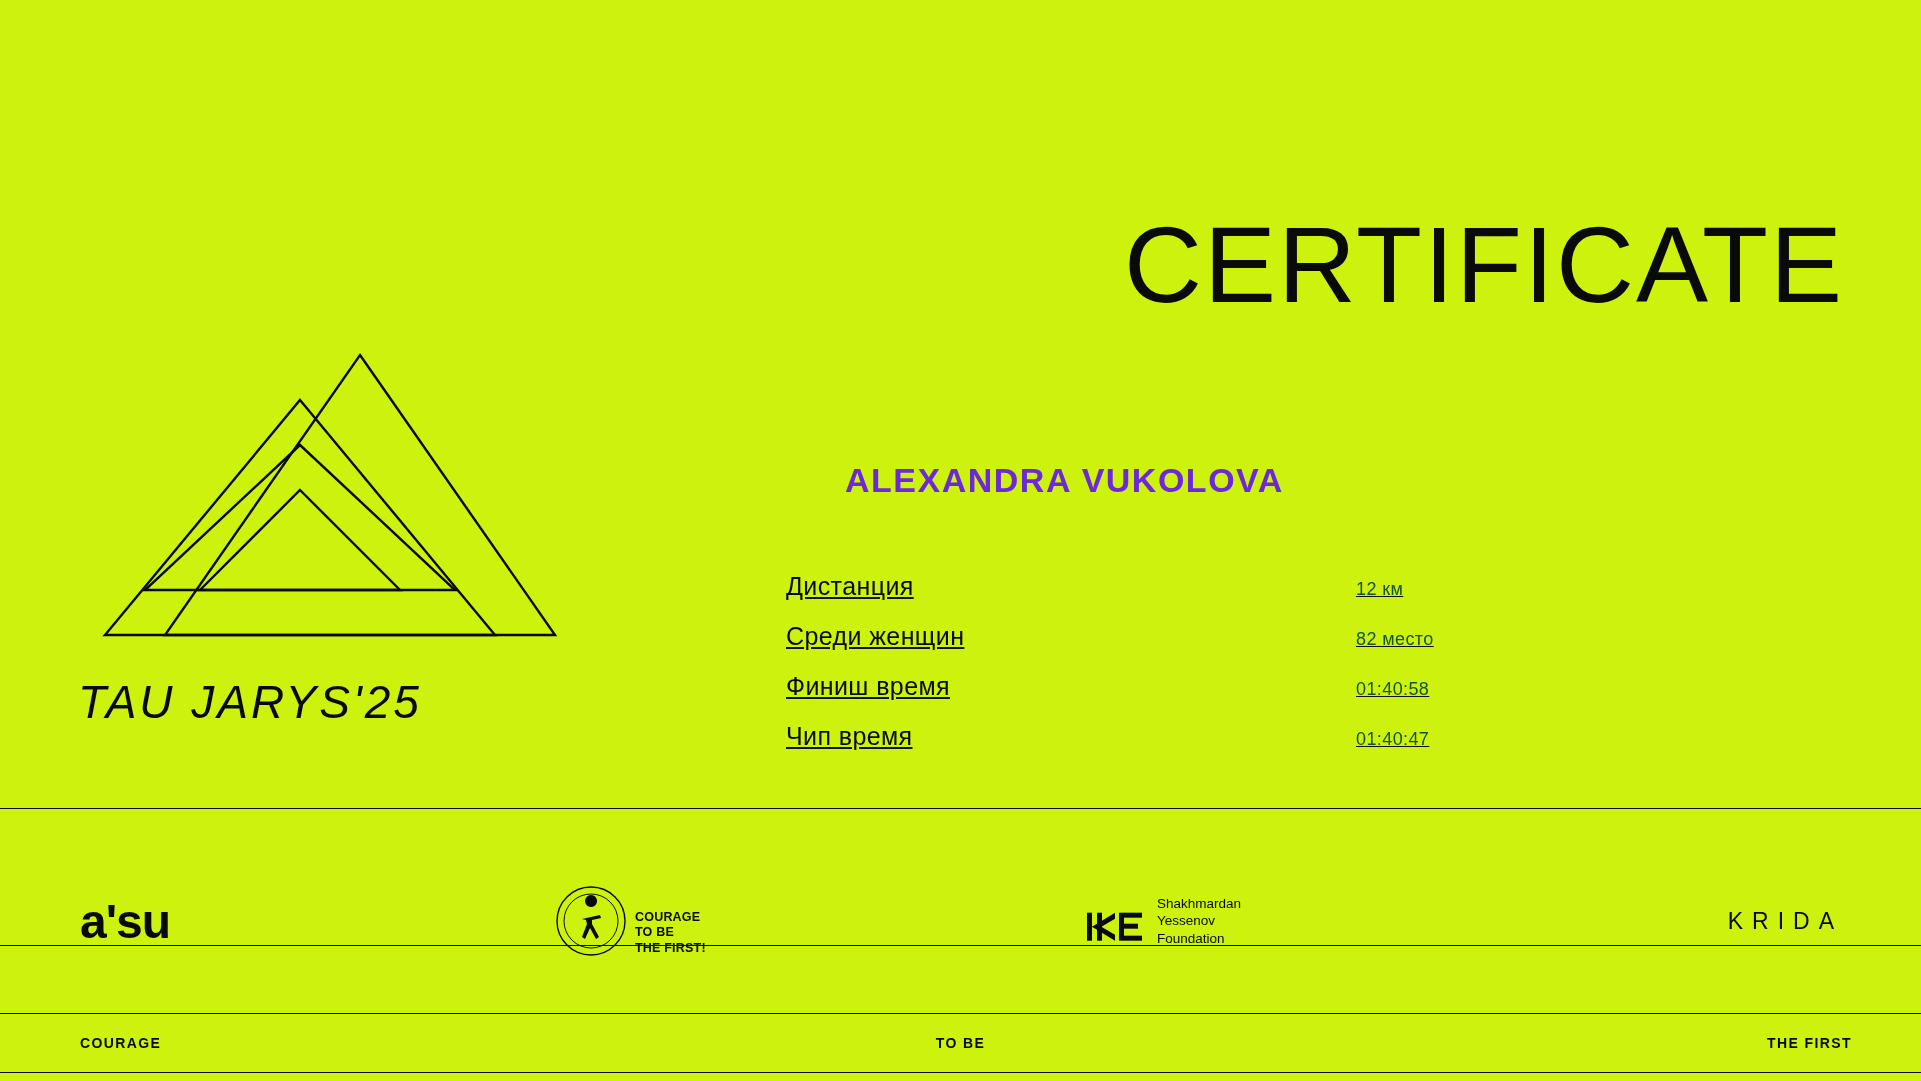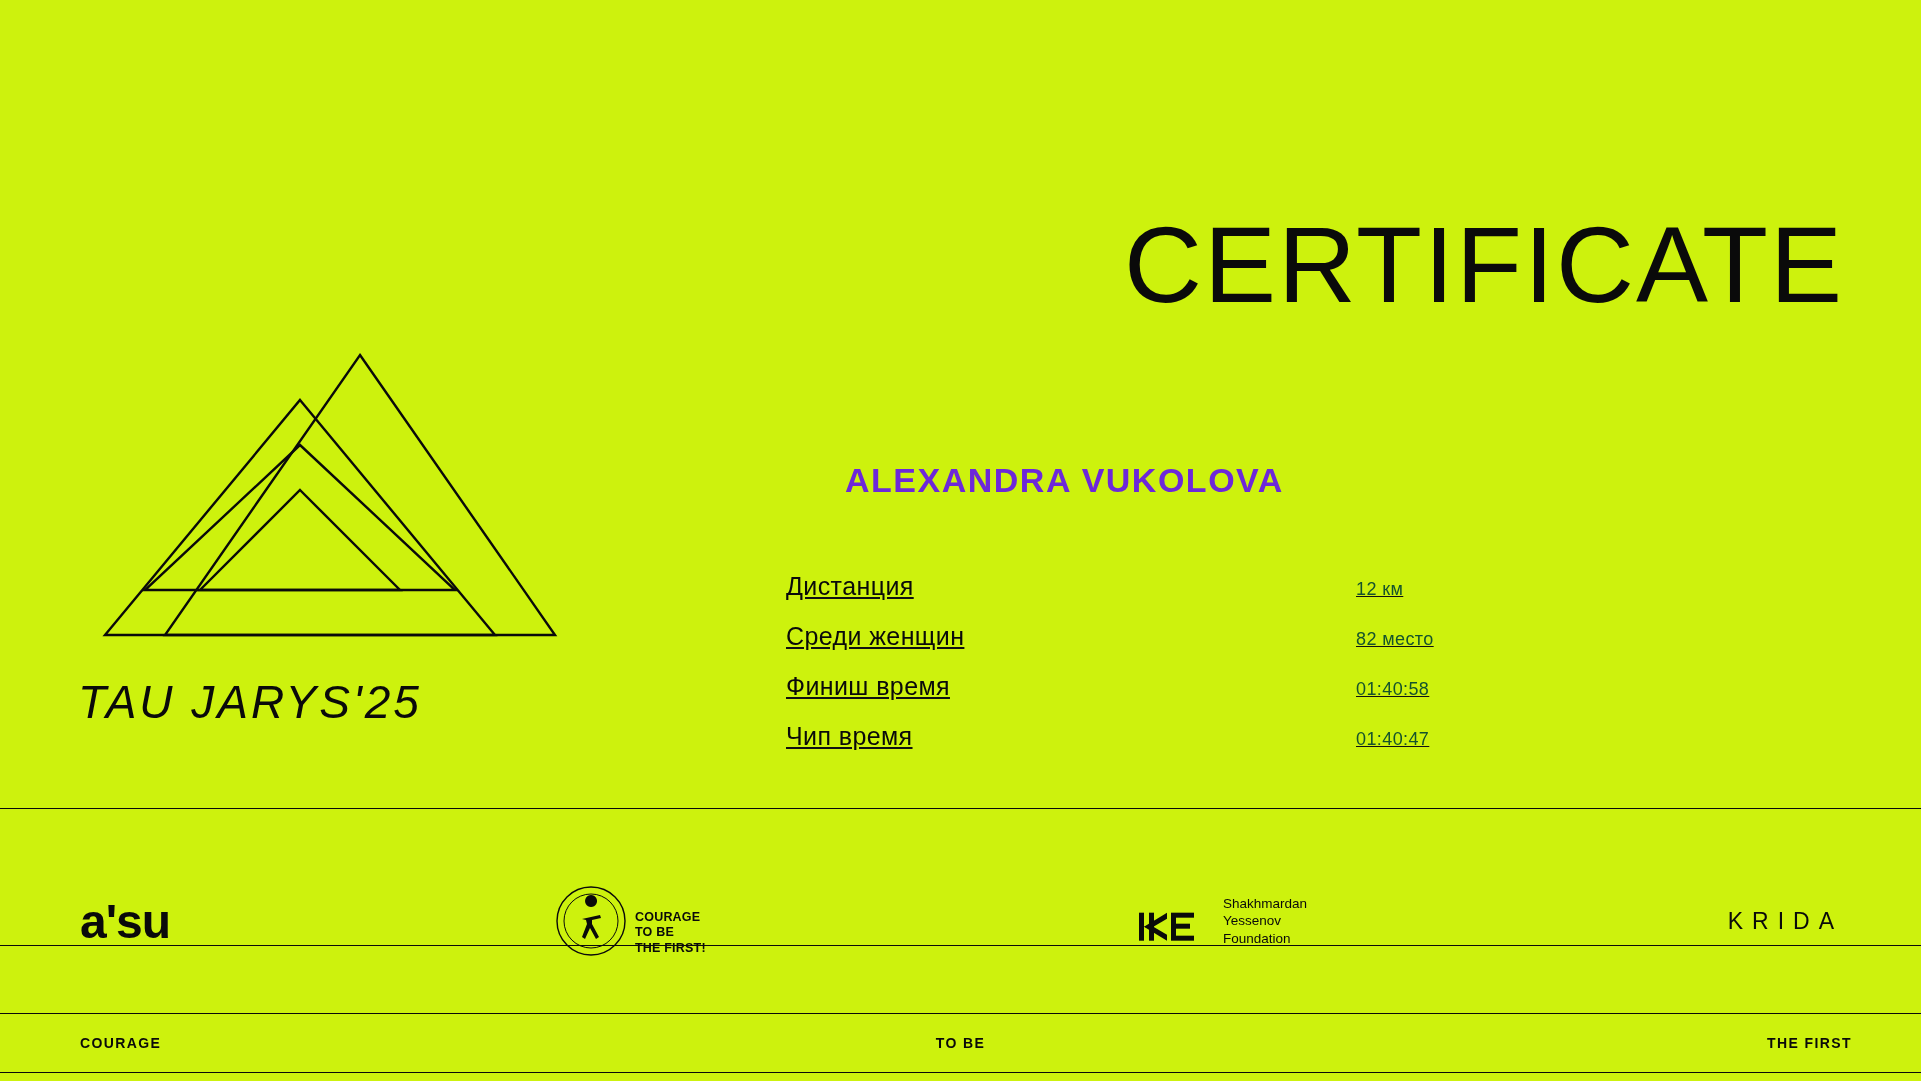--- a/index.html
+++ b/index.html
@@ -137,22 +137,22 @@
     gap: 8px;
   }
   .courage-text {
     font-size: 12.5px;
     line-height: 1.25;
     font-weight: bold;
     letter-spacing: 0.2px;
     white-space: pre-line;
   }
   .sponsor-yessenov {
-    left: 1137px;
-    gap: 24px;
+    left: 1085px;
+    gap: 10px;
   }
   .yessenov-text {
     font-size: 13.5px;
     line-height: 1.3;
     white-space: pre-line;
   }
   .sponsor-krida {
     right: 78px;
     font-size: 23px;
     letter-spacing: 9px;

